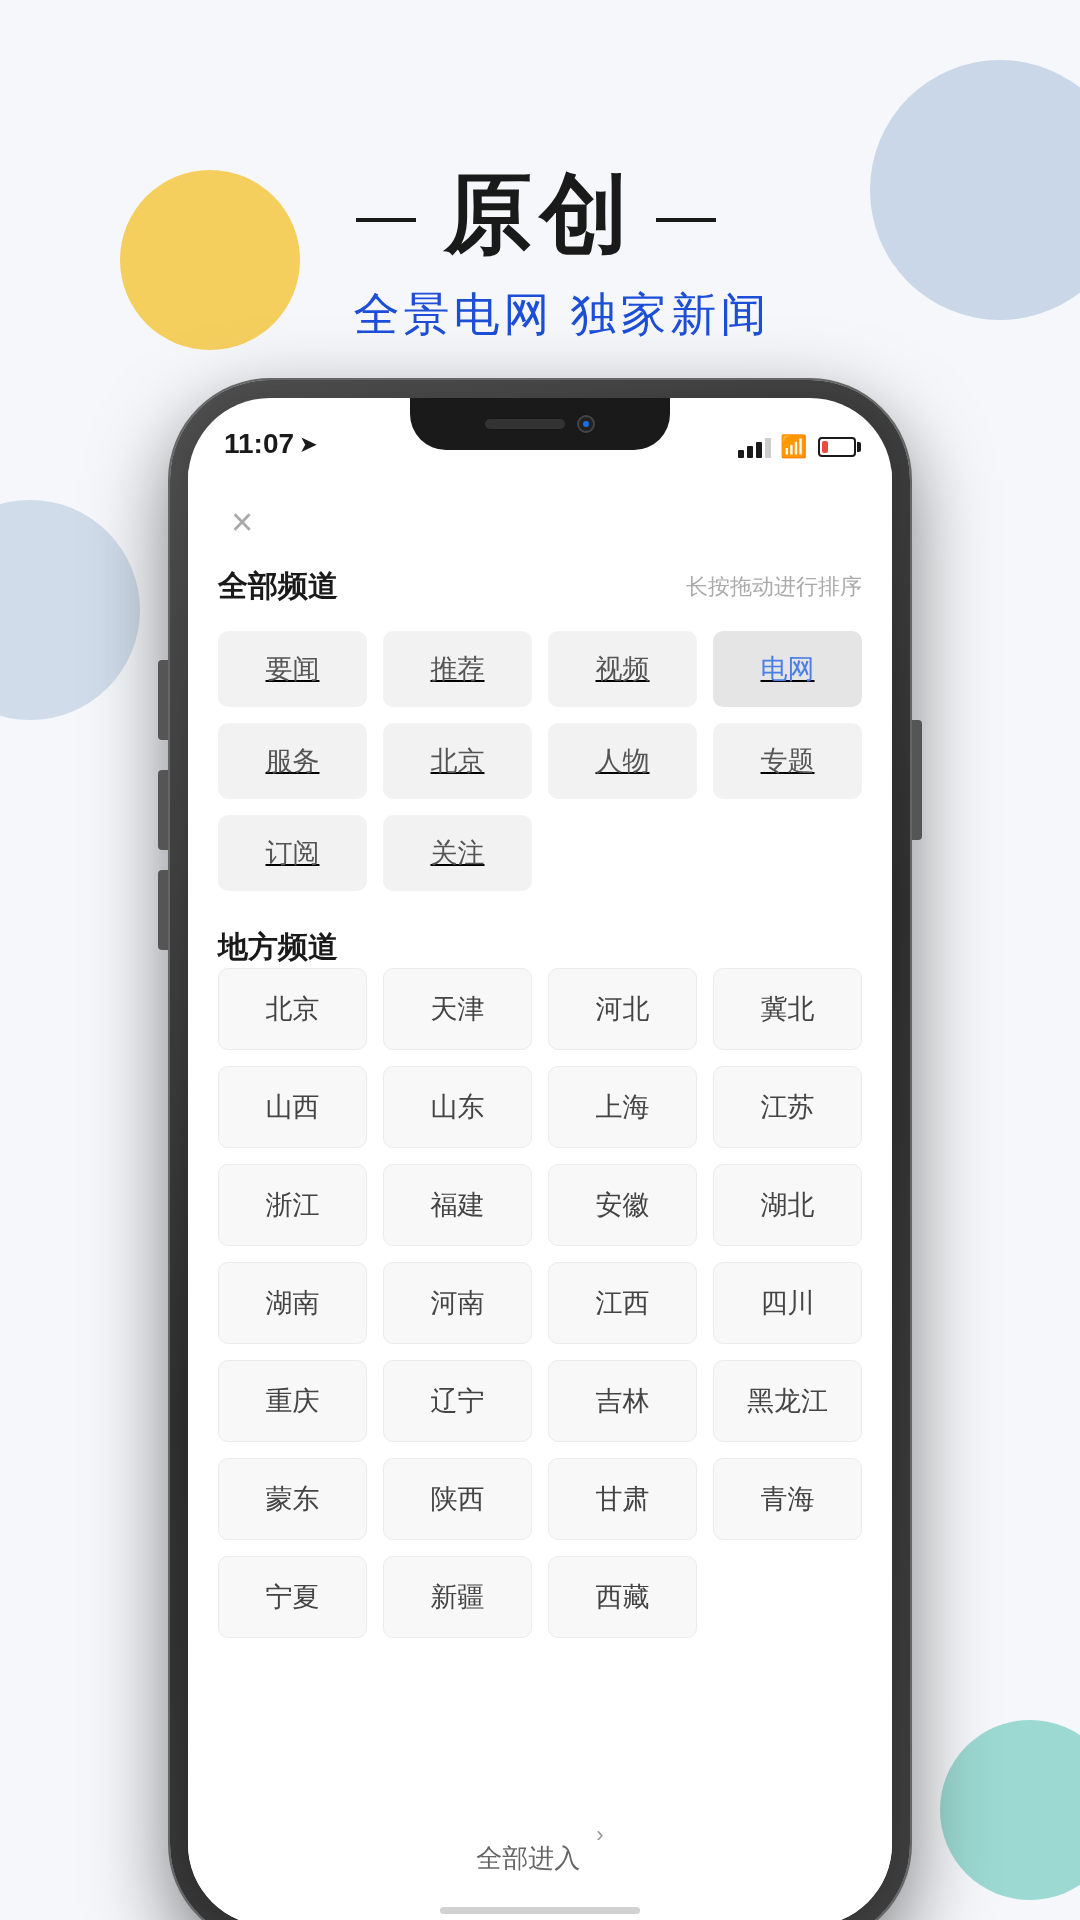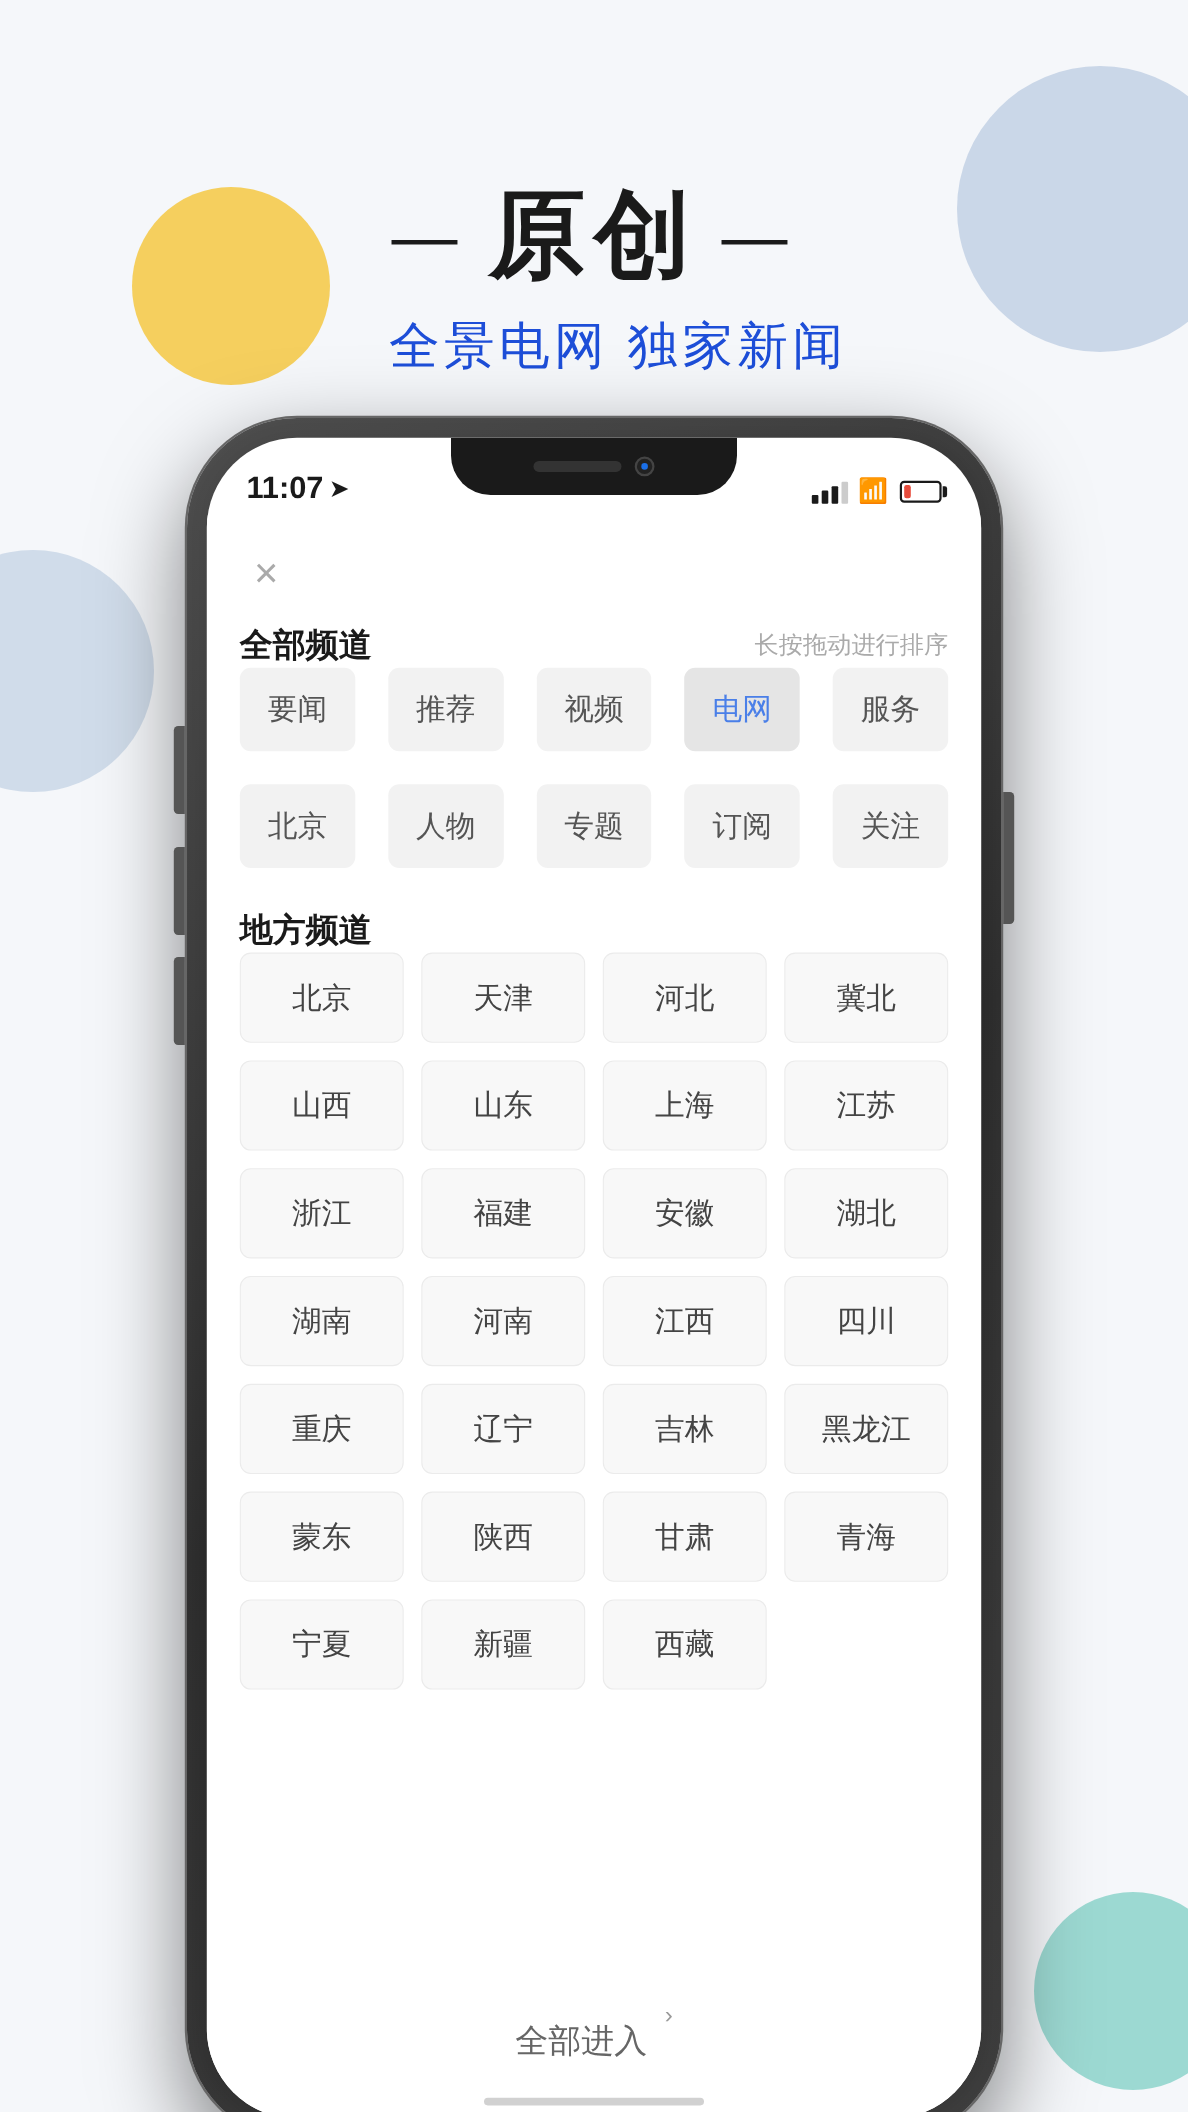--- a/index.html
+++ b/index.html
@@ -282,37 +282,39 @@
       color: #aaa;
       line-height: 1;
       font-weight: 200;
     }
 
     
     .section-header {
       display: flex;
       justify-content: space-between;
       align-items: center;
+      margin-bottom: 24px;
     }
     .section-title {
       font-size: 30px;
       font-weight: 600;
       color: #1a1a1a;
     }
     .section-hint {
       font-size: 22px;
       color: #aaa;
     }
 
     
     .channel-grid {
       display: grid;
-      grid-template-columns: repeat(5, 1fr);
-      gap: 30px;
+      grid-template-columns: repeat(4, 1fr);
+      gap: 16px;
       margin-bottom: 36px;
+      text-decoration: underline;
     }
     .channel-tag {
       background: #f2f2f2;
       border-radius: 10px;
       padding: 20px 0;
       text-align: center;
       font-size: 27px;
       color: #555;
     }
     .channel-tag.highlight {
@@ -360,21 +362,21 @@
       position: absolute;
       bottom: 50px;
       left: 30px;
       right: 30px;
       display: flex;
       justify-content: center;
       align-items: center;
       gap: 16px;
     }
     .more-label {
-      font-size: 30px;
+      font-size: 26px;
       color: #666;
       margin-top: 48px;
     }
     .more-arrow {
       font-size: 22px;
       color: #999;
     }
   </style>
 </head>
 <body>

